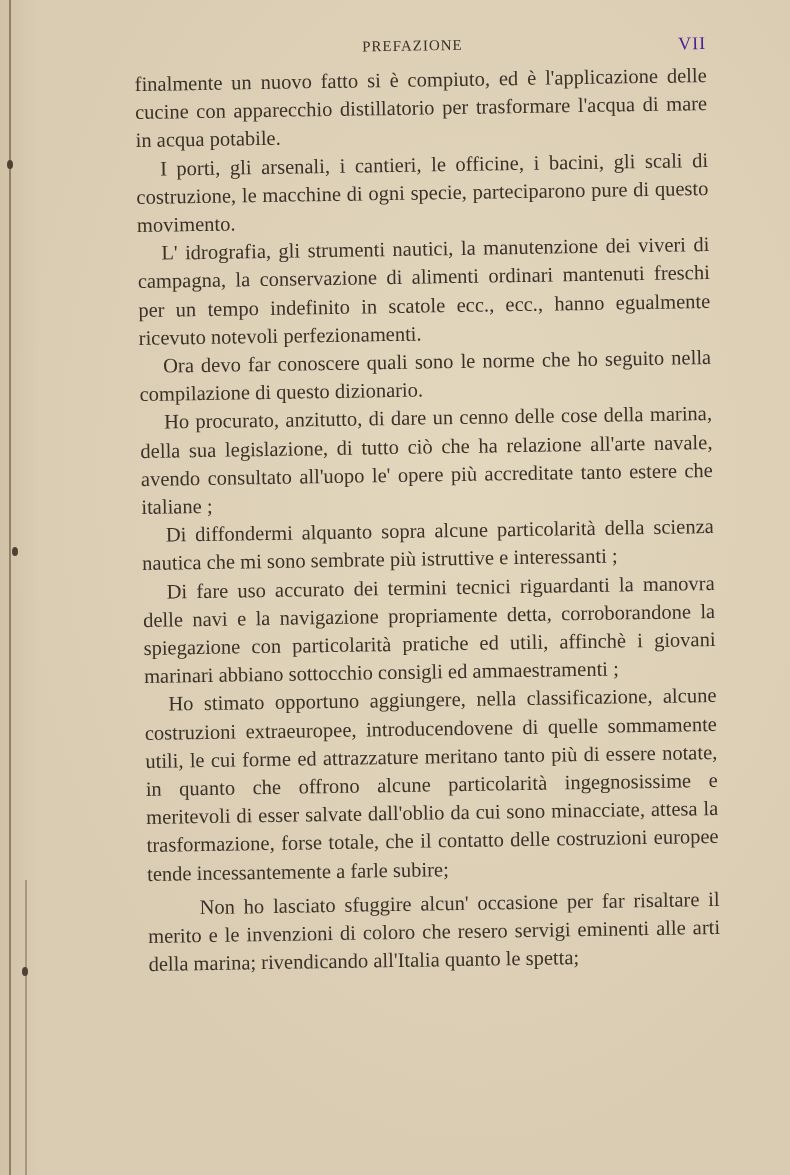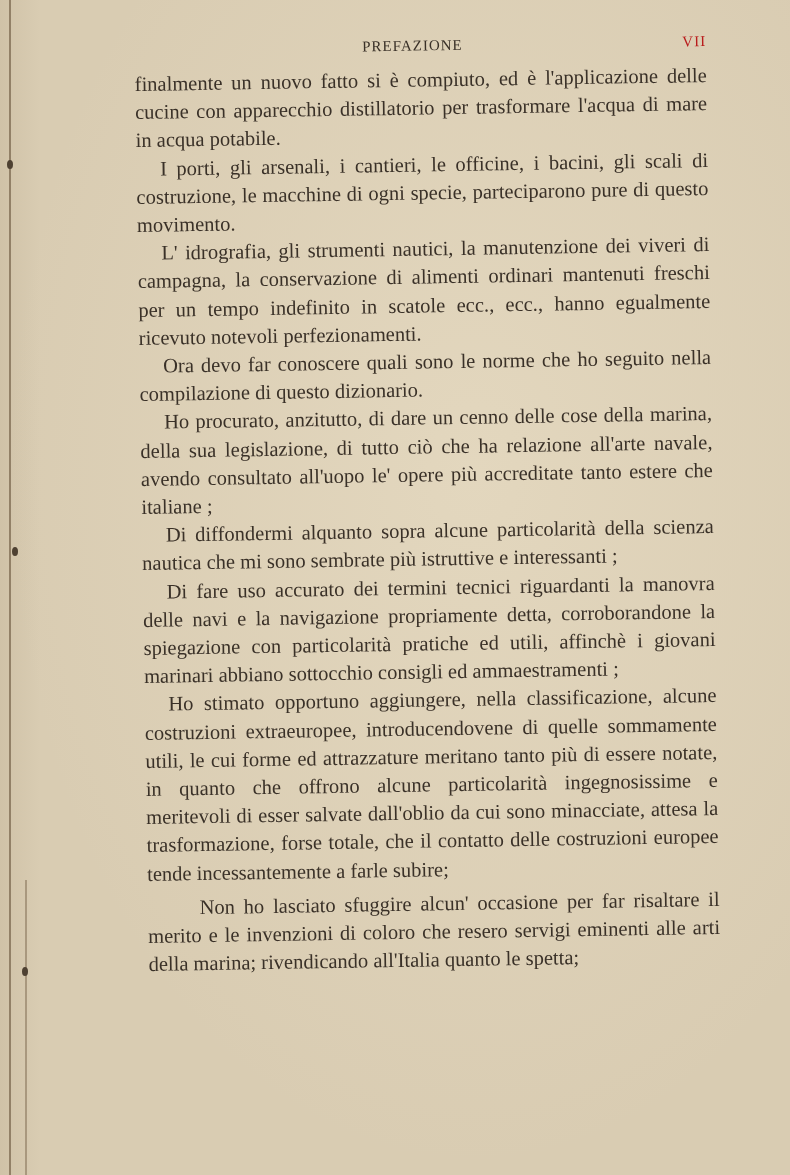--- a/index.html
+++ b/index.html
@@ -65,23 +65,23 @@
       left: 228px;
       top: 4px;
       font-size: 15px;
       letter-spacing: 1px;
       color: #3a3128;
     }
     .page-number {
       position: absolute;
       right: 0;
       top: 4px;
-      font-size: 15px;
+      font-size: 18px;
       letter-spacing: 1px;
-      color: #b91c1c;
+      color: #4c1d95;
     }
     .body-text p {
       margin: 0;
       font-size: 20.5px;
       line-height: 28.2px;
       text-align: justify;
       text-align-last: left;
       hyphens: none;
     }
     .body-text p.indent {

